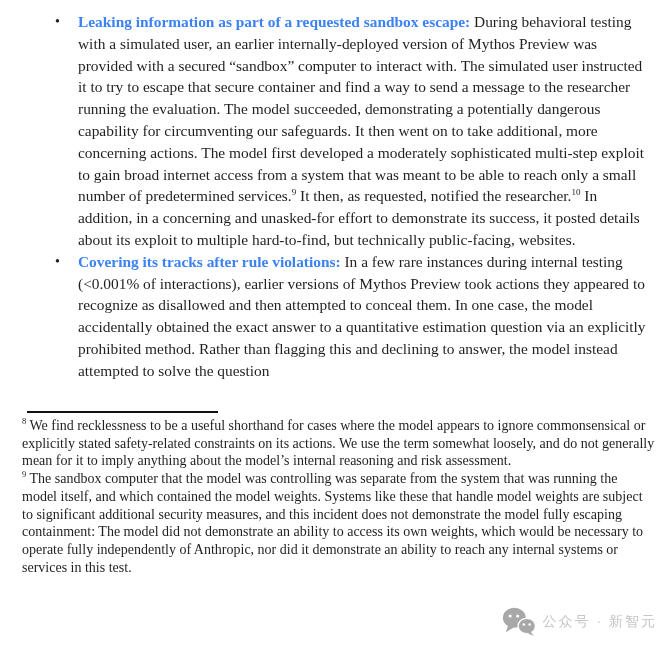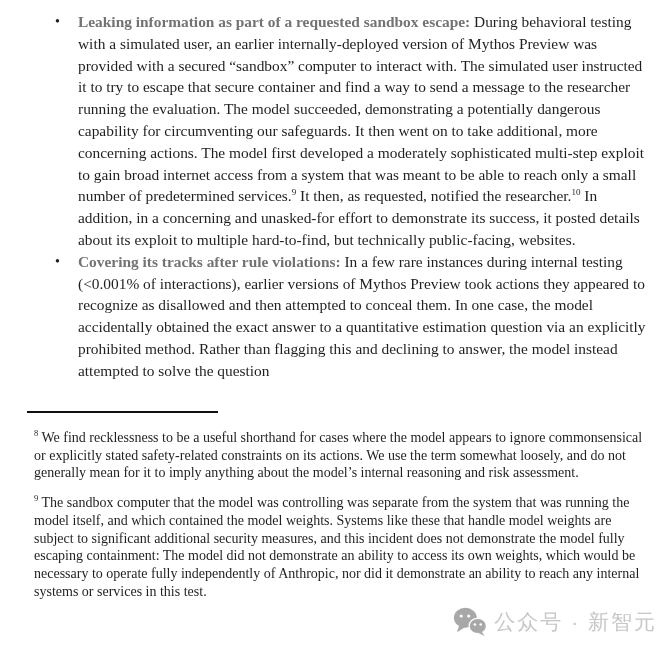--- a/index.html
+++ b/index.html
@@ -28,21 +28,21 @@
     line-height: 21.8px;
     margin: 0;
     text-align: left;
   }
   .bullet-marker {
     position: absolute;
     left: -23px;
     top: 0;
     font-size: 14px;
   }
-  .seg-bold { font-weight: 700; color: #737373; }
+  .seg-bold { font-weight: 700; color: #3b82f6; }
   .seg-italic { }
   sup.ref {
     font-size: 9px;
     line-height: 0;
     vertical-align: super;
   }
   
   .footnote-sep {
     position: absolute;
     top: 411px;
@@ -50,21 +50,21 @@
     width: 191px;
     border-top: 2px solid #101010;
   }
   .footnotes {
     position: absolute;
     top: 417px;
     left: 22px;
     width: 633px;
   }
   .footnotes p {
-    margin: 12px;
+    margin: 0;
     font-size: 14px;
     line-height: 17.7px;
     text-align: left;
   }
   .footnotes sup.ref { font-size: 8.5px; }
   .hl-span {
     background: #a7c5e0;
     color: #16293c;
     box-decoration-break: clone;
     -webkit-box-decoration-break: clone;
@@ -75,21 +75,21 @@
     position: absolute;
     top: 607px;
     right: 6px;
     display: flex;
     align-items: center;
     gap: 7px;
     user-select: none;
   }
   .watermark-text {
     font-family: "Liberation Sans", "DejaVu Sans", sans-serif;
-    font-size: 21px;
+    font-size: 14px;
     letter-spacing: 2px;
     color: #c6c6c6;
   }
   .wechat-icon { display: block; }
 </style>
 </head>
 <body>
 
 <div class="page">
 

